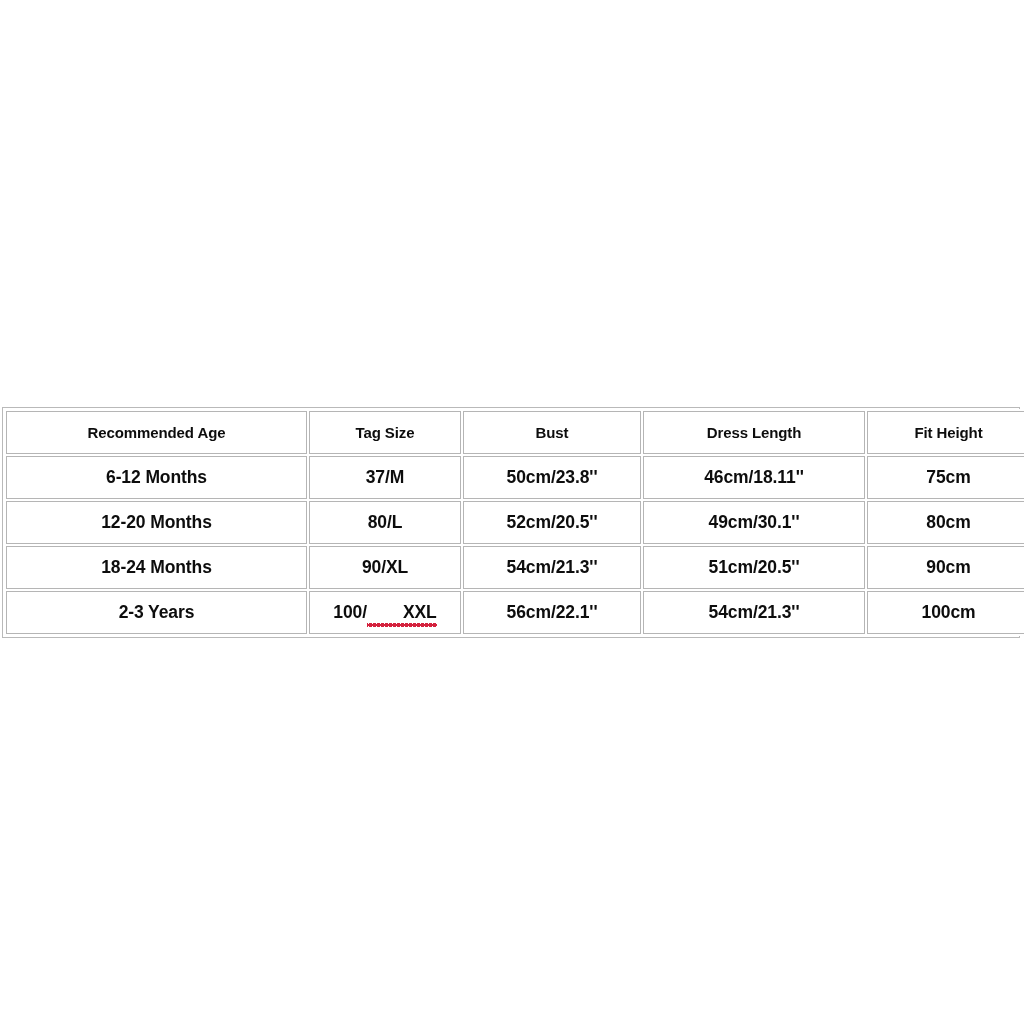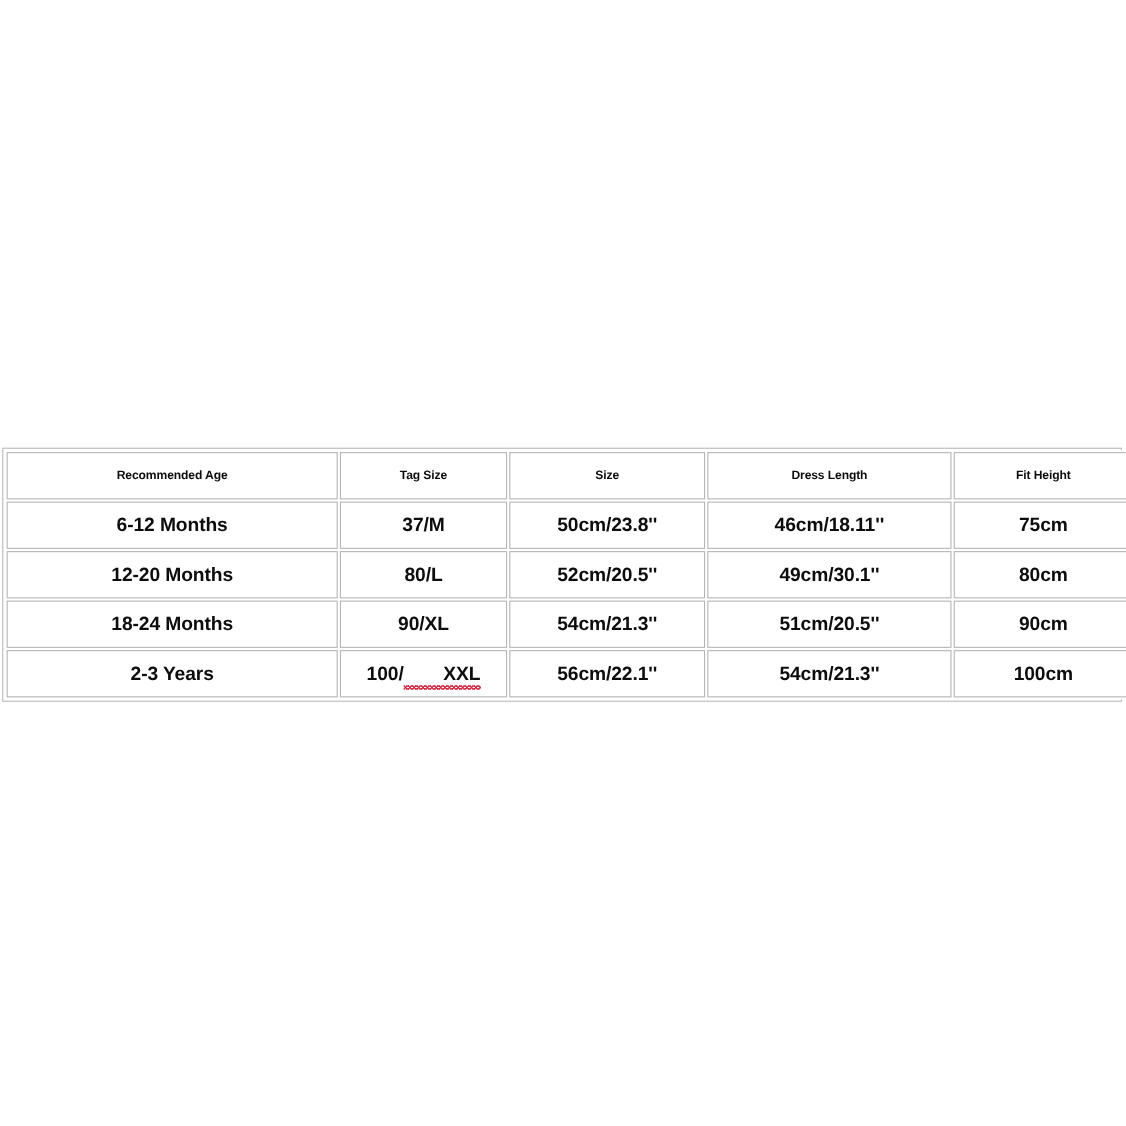--- a/index.html
+++ b/index.html
@@ -46,21 +46,21 @@
     text-align: center;
     vertical-align: middle;
     height: 37px;
     padding: 2px 4px;
     white-space: nowrap;
     letter-spacing: -0.1px;
     font-family: "Liberation Sans", sans-serif;
   }
 
   table.size-chart th {
-    font-size: 11px;
+    font-size: 15px;
   }
 
   
   col.c-age    { width: 301px; }
   col.c-tag    { width: 152px; }
   col.c-bust   { width: 178px; }
   col.c-dress  { width: 222px; }
   col.c-height { width: 163px; }
 
   
@@ -101,21 +101,21 @@
       <col class="c-age">
       <col class="c-tag">
       <col class="c-bust">
       <col class="c-dress">
       <col class="c-height">
     </colgroup>
     <thead>
       <tr>
         <th>Recommended Age</th>
         <th>Tag Size</th>
-        <th>Size</th>
+        <th>Bust</th>
         <th>Dress Length</th>
         <th>Fit Height</th>
       </tr>
     </thead>
     <tbody>
       <tr>
         <td>6-12 Months</td>
         <td>37/M</td>
         <td>50cm/23.8''</td>
         <td>46cm/18.11''</td>

